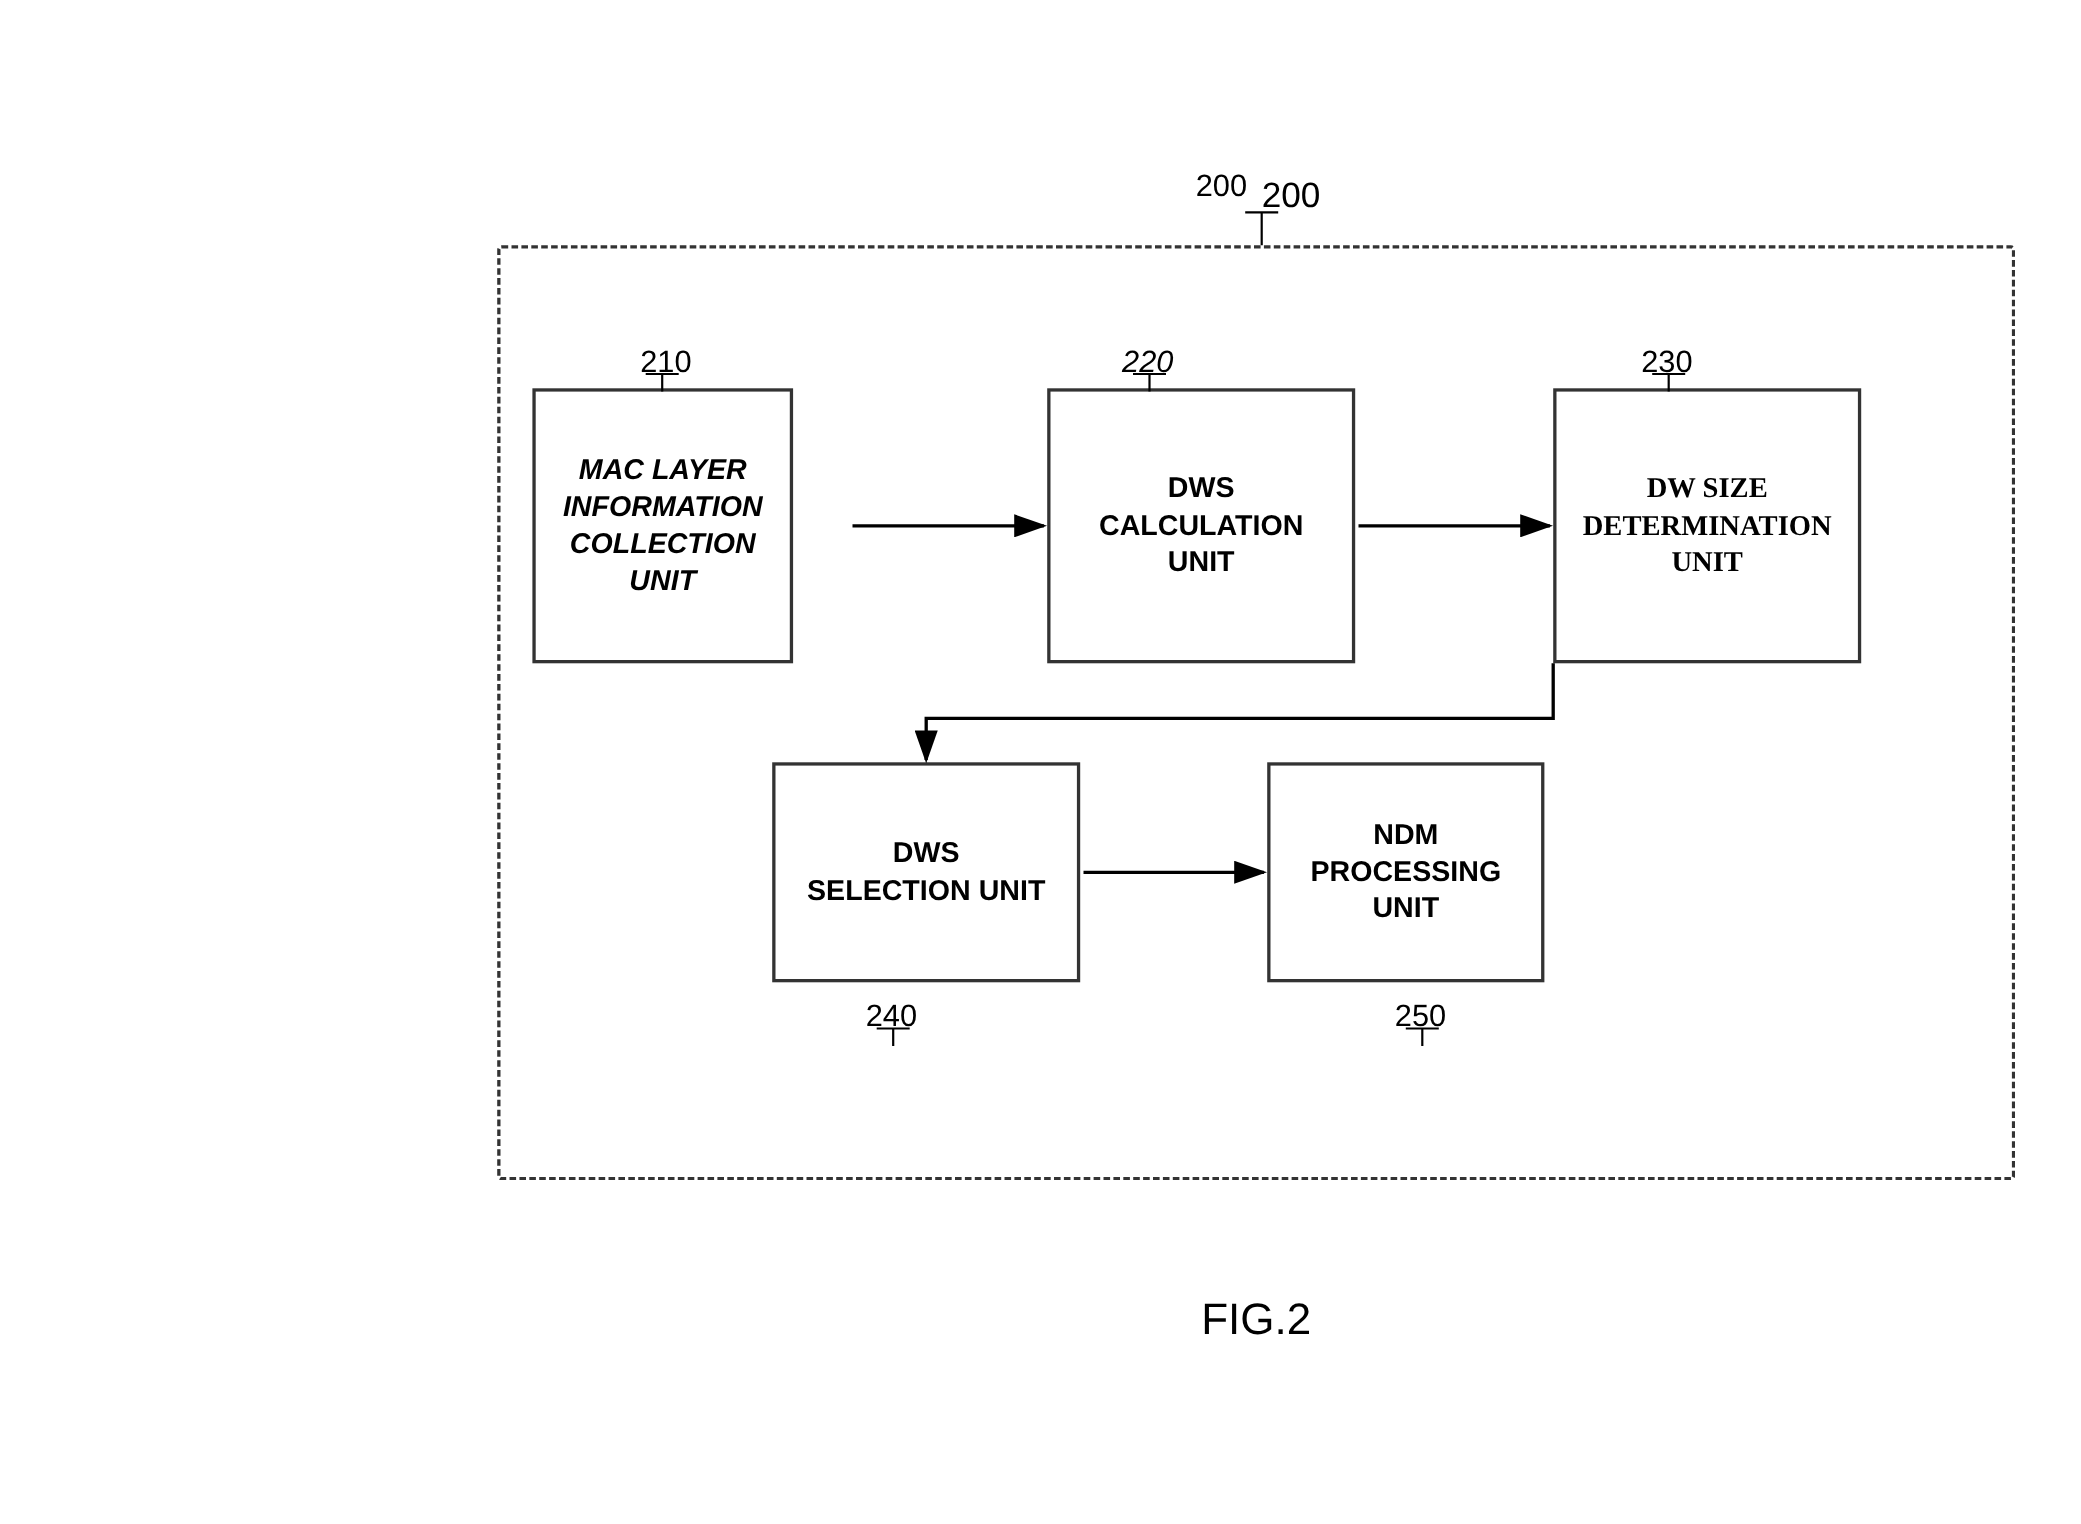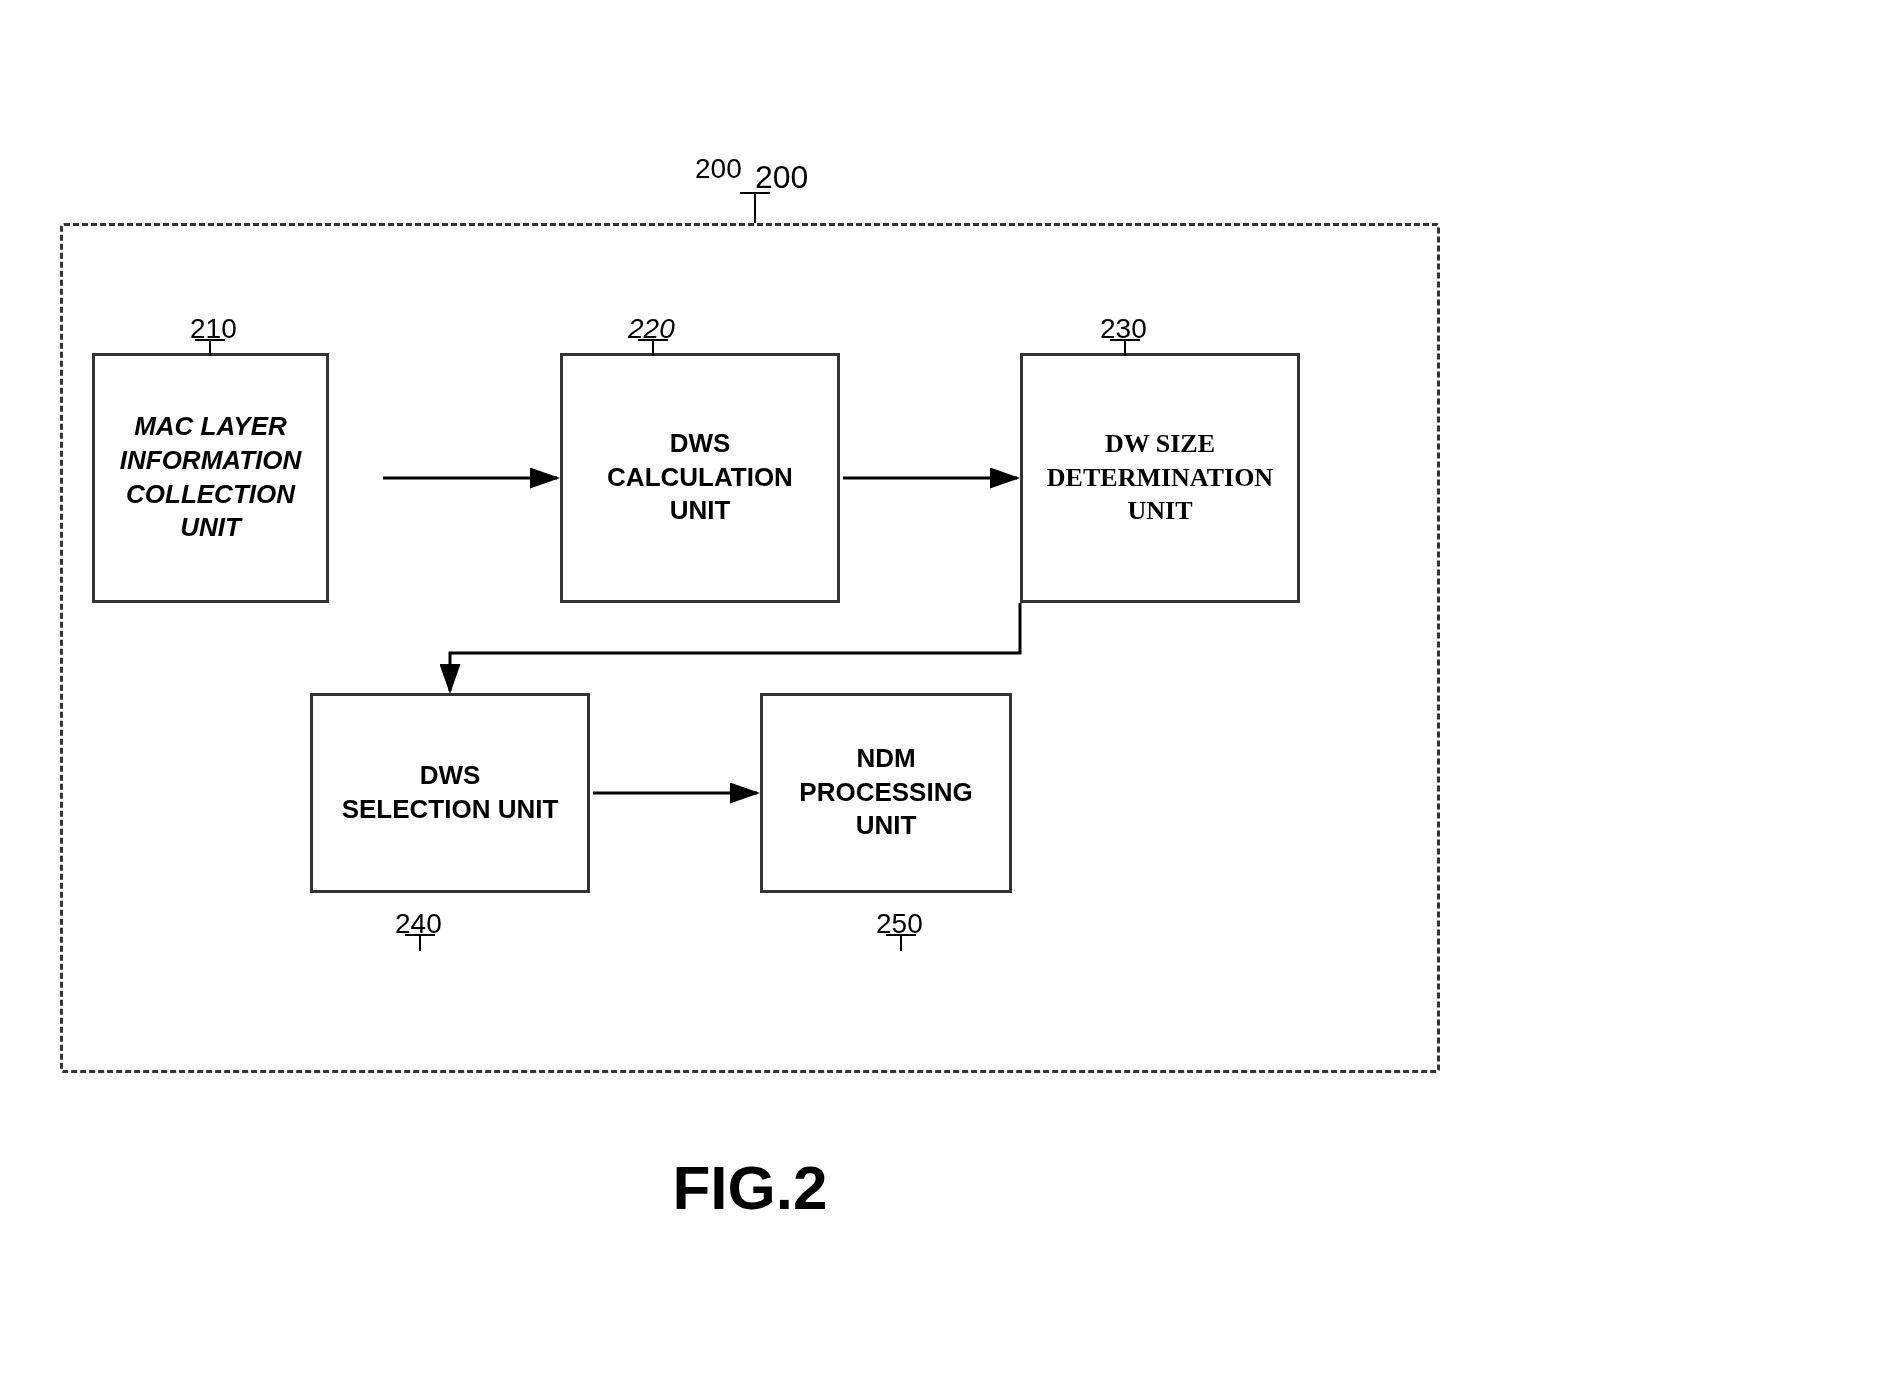--- a/index.html
+++ b/index.html
@@ -16,21 +16,21 @@
       overflow: hidden;
     }
 
     .page {
       width: 1892px;
       height: 1385px;
       background: #ffffff;
       position: relative;
       display: flex;
       flex-direction: column;
-      align-items: flex-start;
+      align-items: flex-end;
       justify-content: center;
     }
 
     .figure-container {
       position: relative;
       width: 1500px;
       height: 1100px;
     }
 
     
@@ -122,22 +122,22 @@
       height: 100%;
       pointer-events: none;
     }
 
     
     .fig-caption {
       position: absolute;
       bottom: 20px;
       left: 50%;
       transform: translateX(-50%);
-      font-size: 62px;
-      font-weight: bold;
+      font-size: 40px;
+      font-weight: normal;
       color: #000;
     }
   </style>
 </head>
 <body>
 
 <div class="page">
   <div class="figure-container">
 
     <div class="ref-label" style="top: 10px; left: 695px;">200</div>

